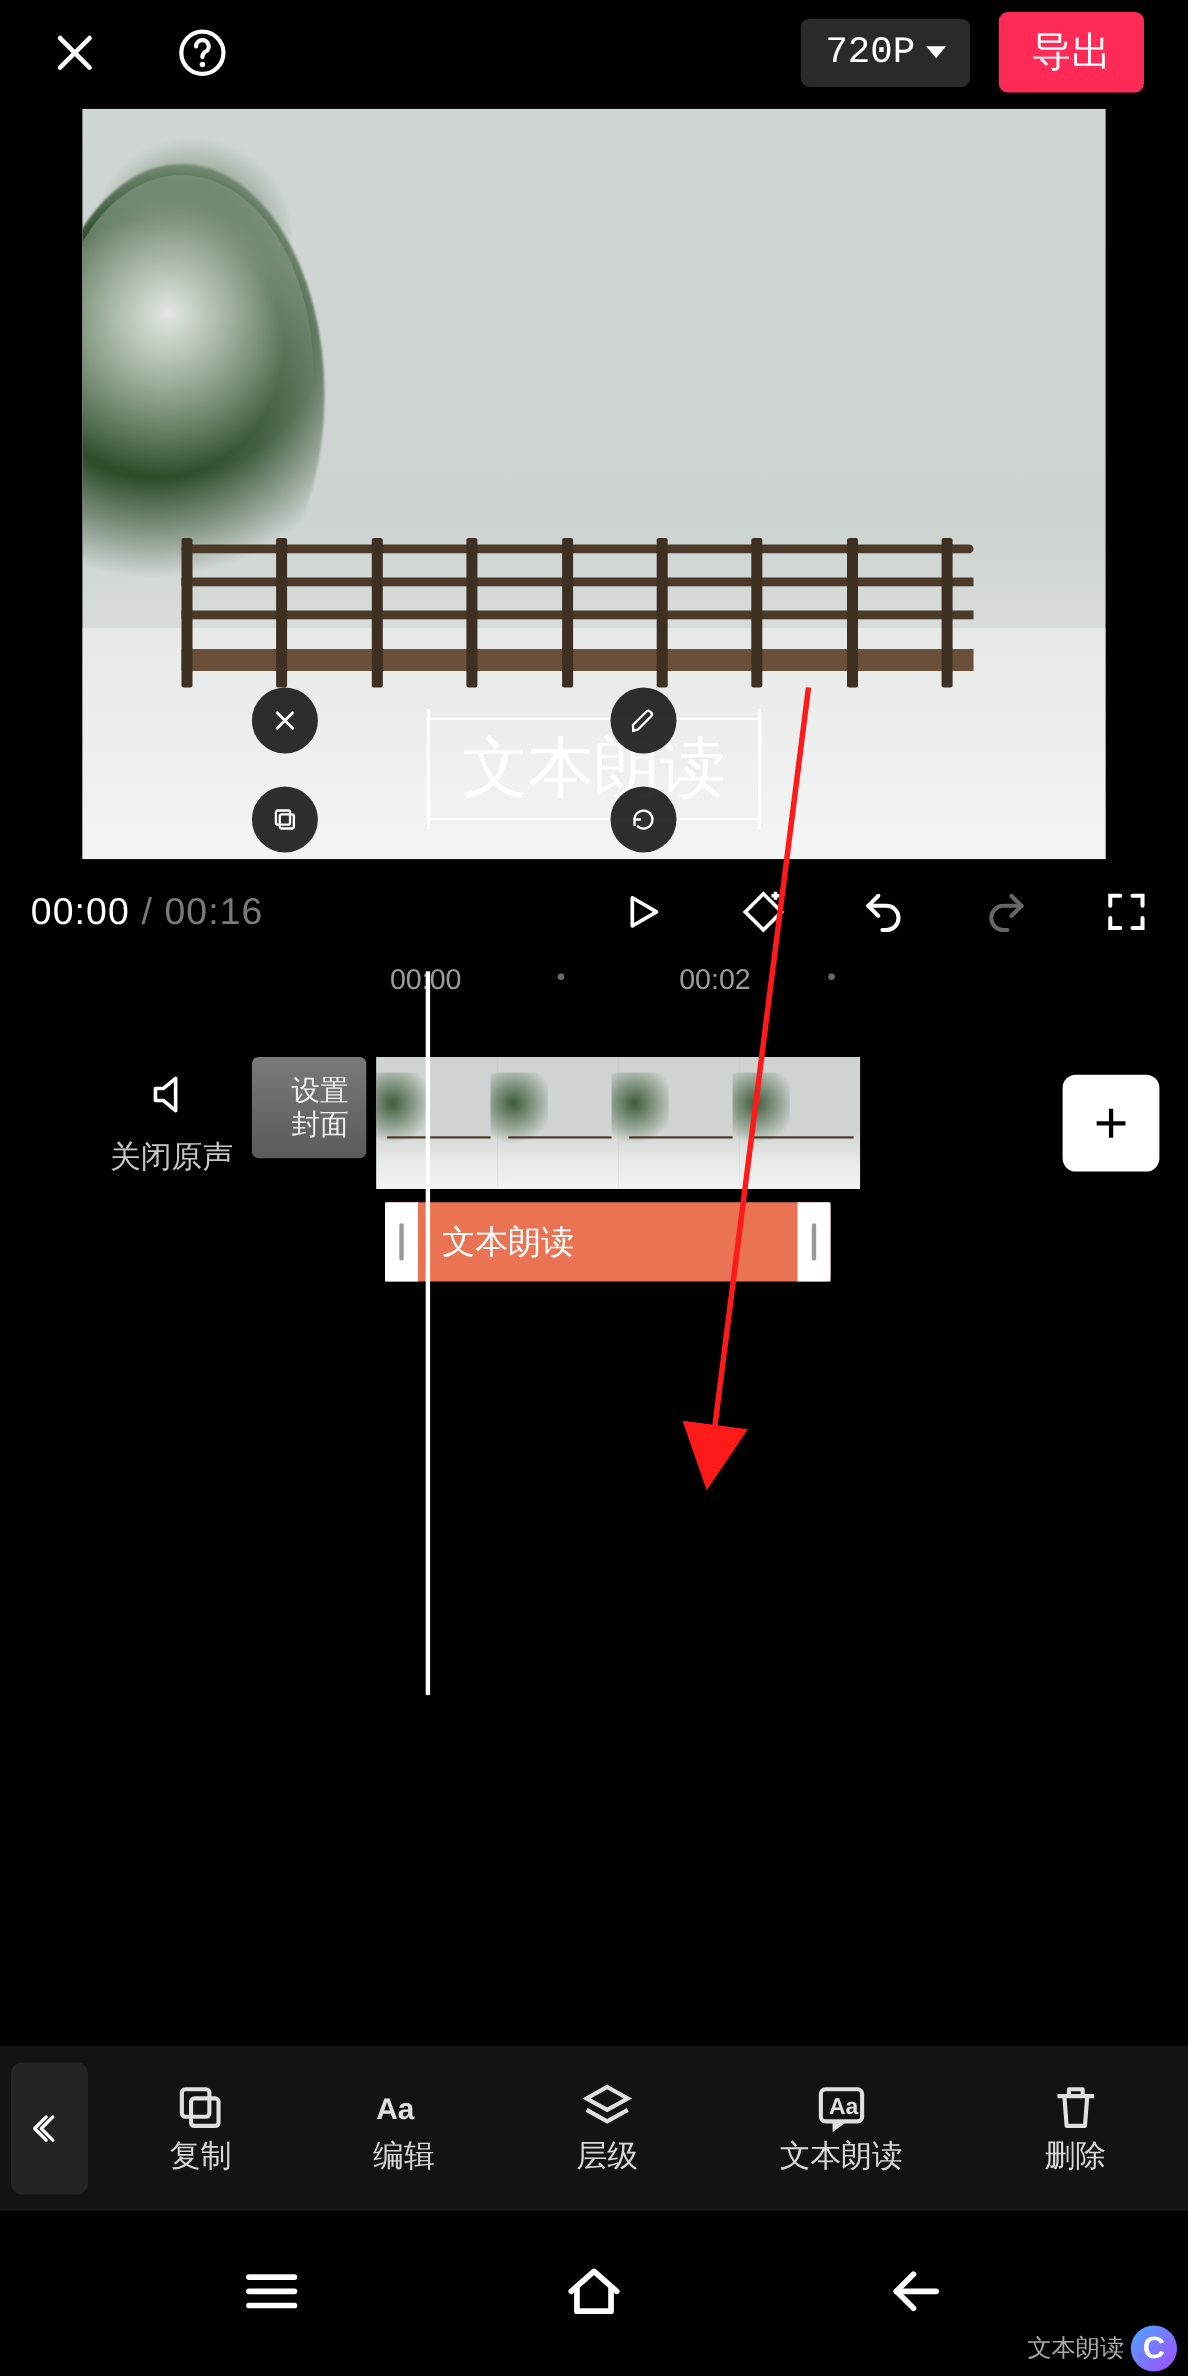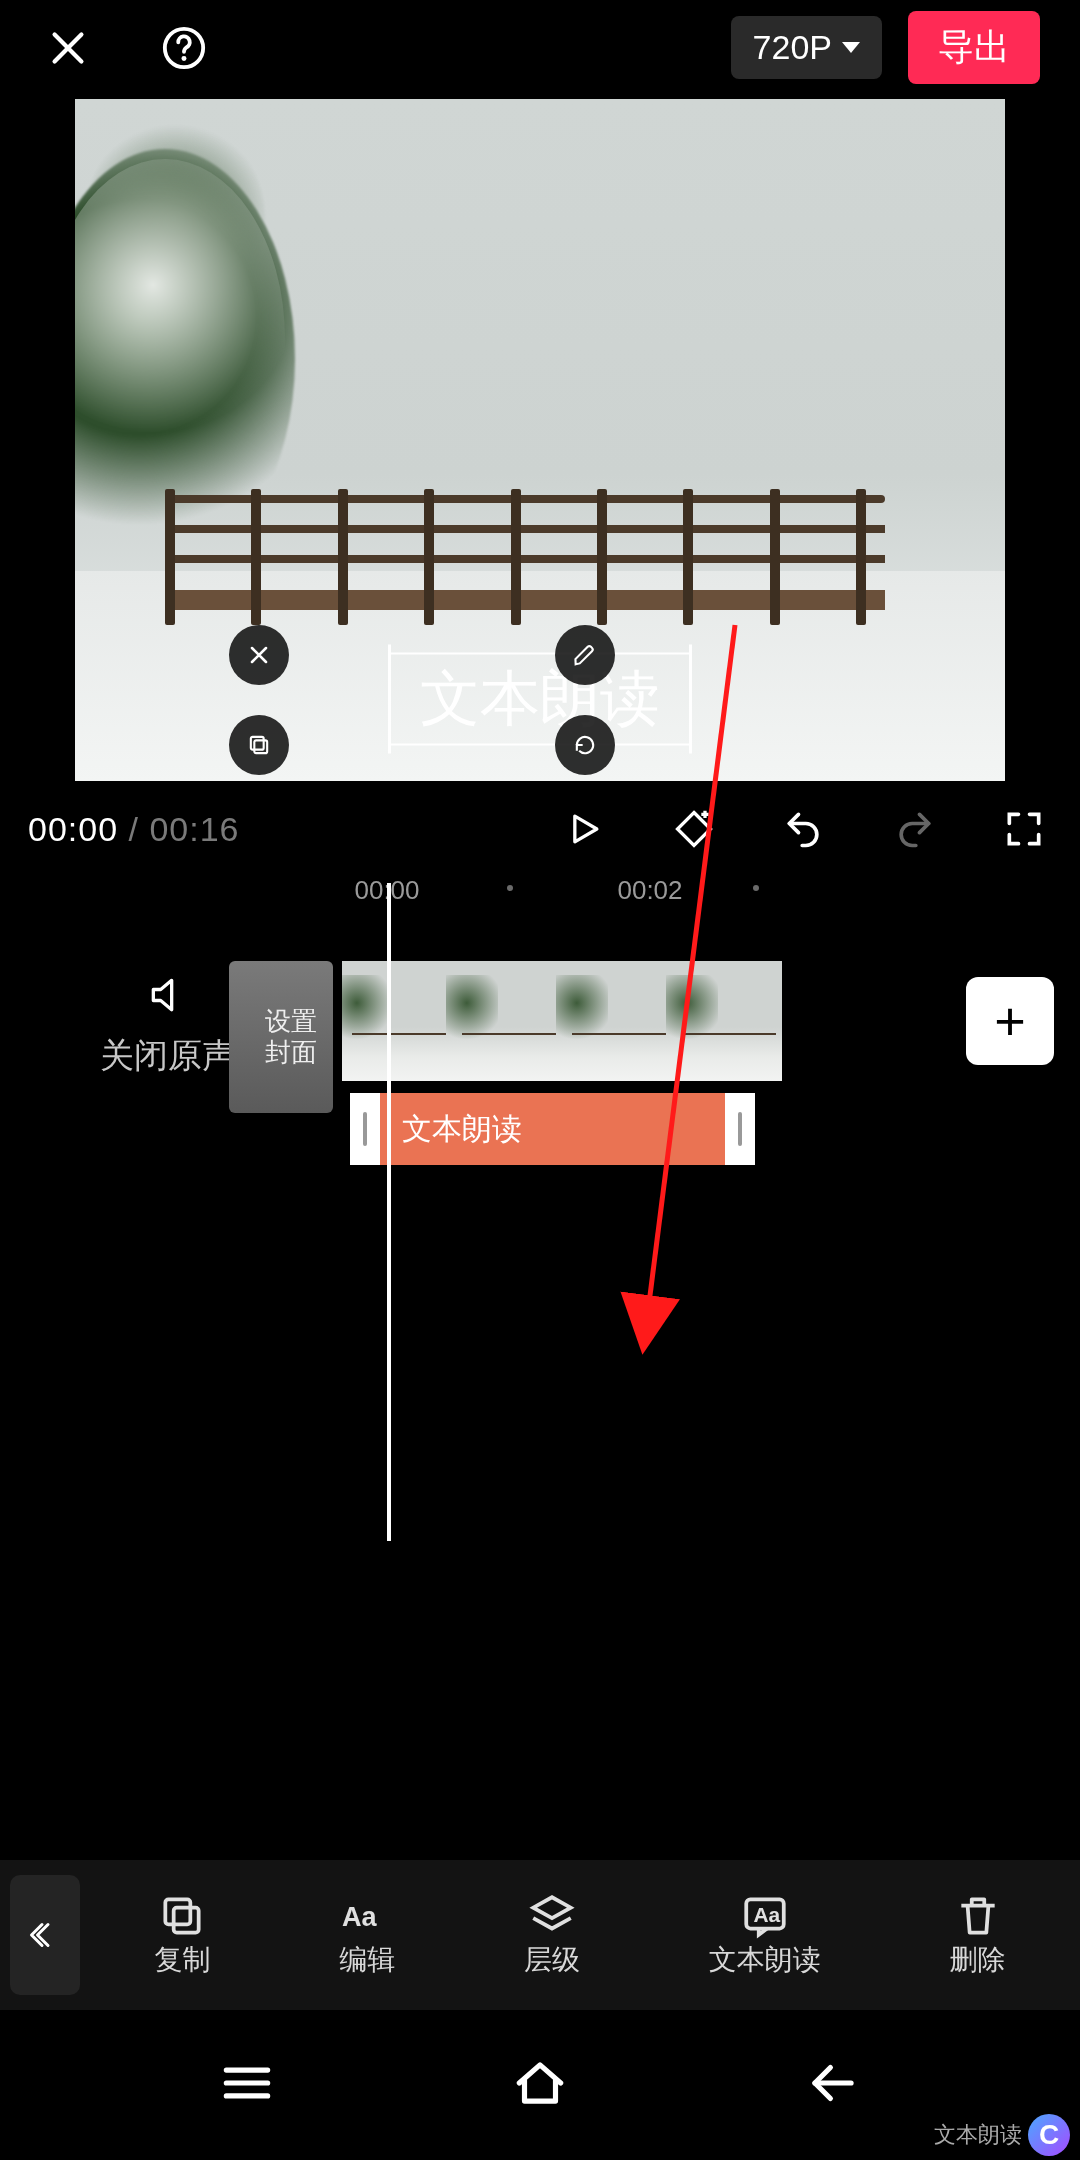--- a/index.html
+++ b/index.html
@@ -11,20 +11,21 @@
   position: relative;
   overflow: hidden;
 }
 
 
 .top-bar {
   height: 95px;
   display: flex;
   align-items: center;
   padding: 0 40px;
+  font-family: Liberation Mono, monospace;
 }
 .top-left { display: flex; align-items: center; gap: 60px; }
 .top-spacer { flex: 1; }
 .top-right { display: flex; align-items: center; gap: 26px; }
 
 .icon-btn {
   width: 56px; height: 56px;
   display: flex; align-items: center; justify-content: center;
 }
 
@@ -146,25 +147,25 @@
 .track-row {
   position: absolute;
   left: 0; right: 0;
   top: 90px;
   height: 120px;
 }
 .mute-col {
   position: absolute; left: 100px; top: 6px;
   display: flex; flex-direction: column; align-items: center; gap: 10px;
 }
-.mute-label { font-size: 34px; color: #c7c7c7; }
+.mute-label { font-size: 28px; color: #c7c7c7; }
 
 .cover-thumb {
   position: absolute; left: 229px; top: 0;
-  width: 104px; height: 152px;
+  width: 104px; height: 92px;
   background: linear-gradient(#7a7a7a,#5a5a5a);
   border-radius: 6px;
   display:flex; align-items:center; justify-content:center;
   font-size:26px; color:#eee; line-height:1.2;padding-left:20px;
 }
 
 .clip {
   position: absolute; left: 342px; top: 0;
   height: 120px; width: 440px;
   display:flex; overflow:hidden;

